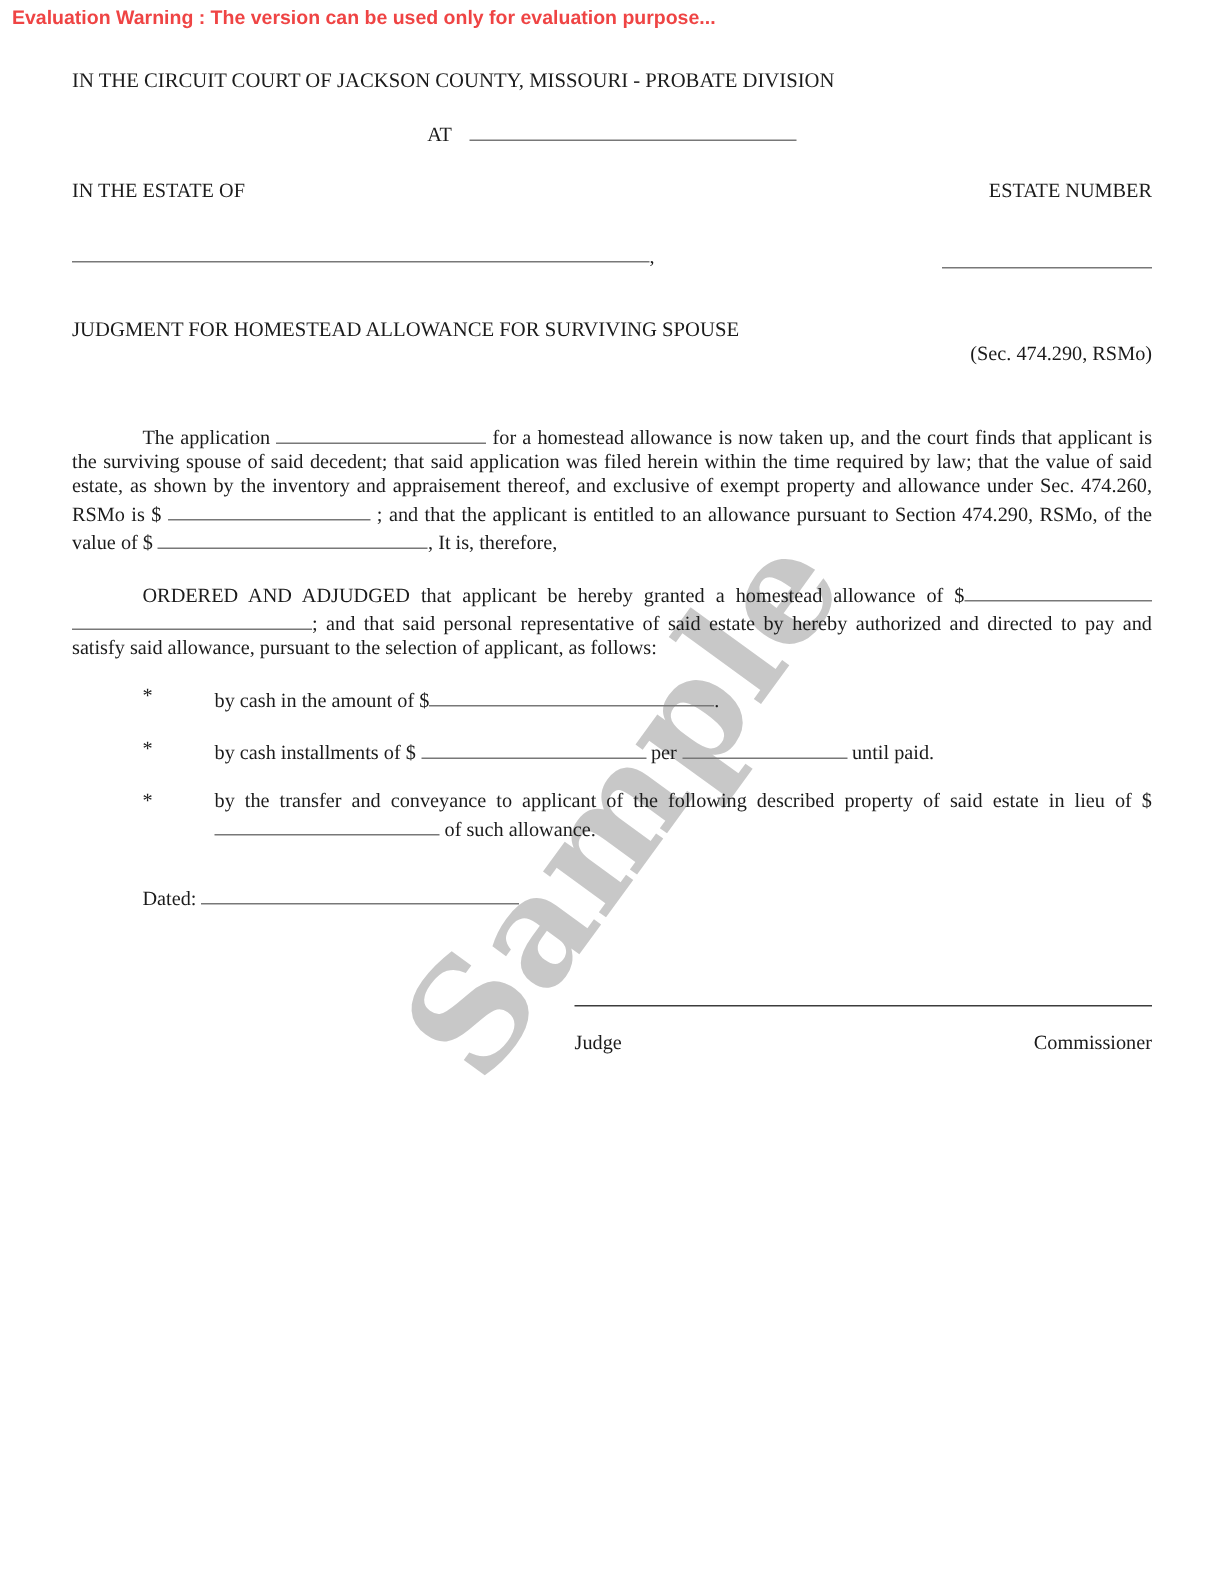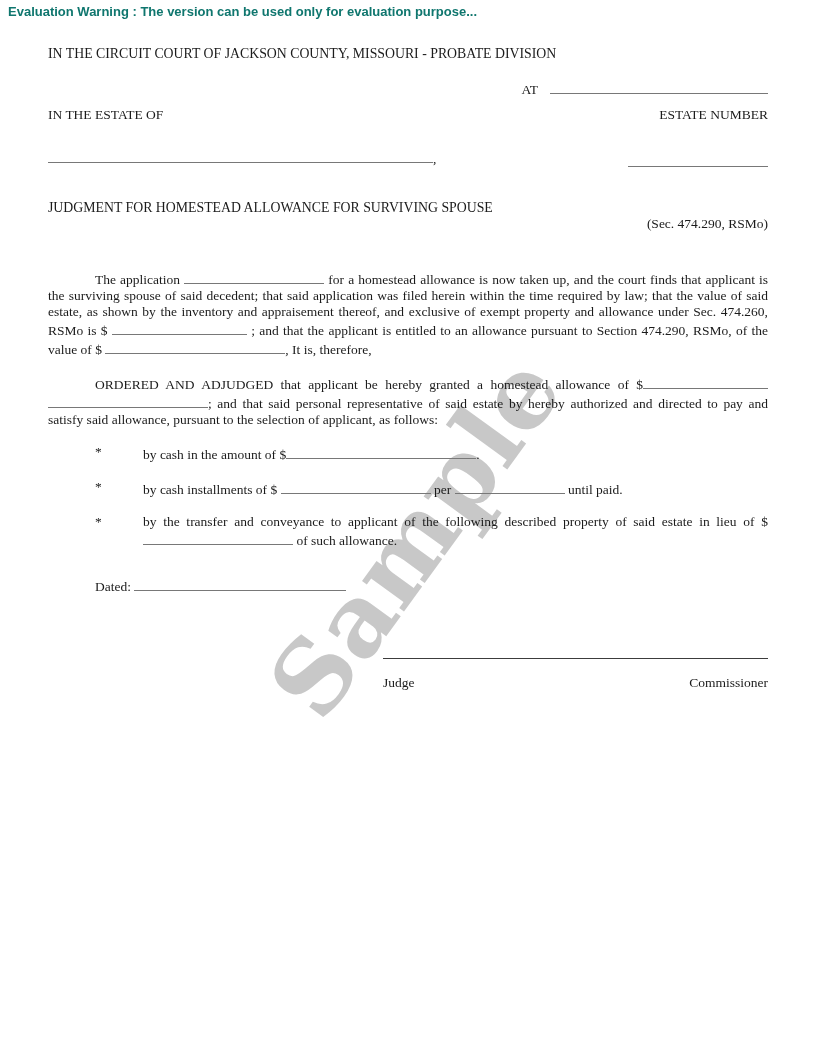--- a/index.html
+++ b/index.html
@@ -29,27 +29,27 @@
     user-select: none;
   }
   .content { position: relative; z-index: 1; padding: 0 48px; }
   .warning {
     position: absolute;
     left: 8px;
     top: 4px;
     font-family: "Liberation Sans", sans-serif;
     font-weight: bold;
     font-size: 13px;
-    color: #0f766e;
+    color: #ef4444;
     white-space: nowrap;
     z-index: 2;
   }
   .court-title { padding-top: 46px; text-align: left; font-size: 13.8px; }
-  .at-row { margin-top: 17px; text-align: right; }
-  .caption-row { margin-top: 9px; display: flex; justify-content: space-between; }
+  .at-row { margin-top: 17px; text-align: center; }
+  .caption-row { margin-top: 21px; display: flex; justify-content: space-between; }
   .name-row { margin-top: 25px; display: flex; justify-content: space-between; align-items: flex-end; }
   .deceased { margin-top: 1px; }
   .doc-heading { margin-top: 33px; font-size: 13.8px; }
   .doc-subheading { text-align: right; font-family: Liberation Serif, serif; }
   .para { text-align: justify; text-indent: 47px; }
   .p1 { margin-top: 37px; }
   .p2 { margin-top: 16px; }
   .options { margin-top: 16px; }
   .option { position: relative; padding-left: 95px; margin-top: 16px; text-align: justify; }
   .option:first-child { margin-top: 0; }

